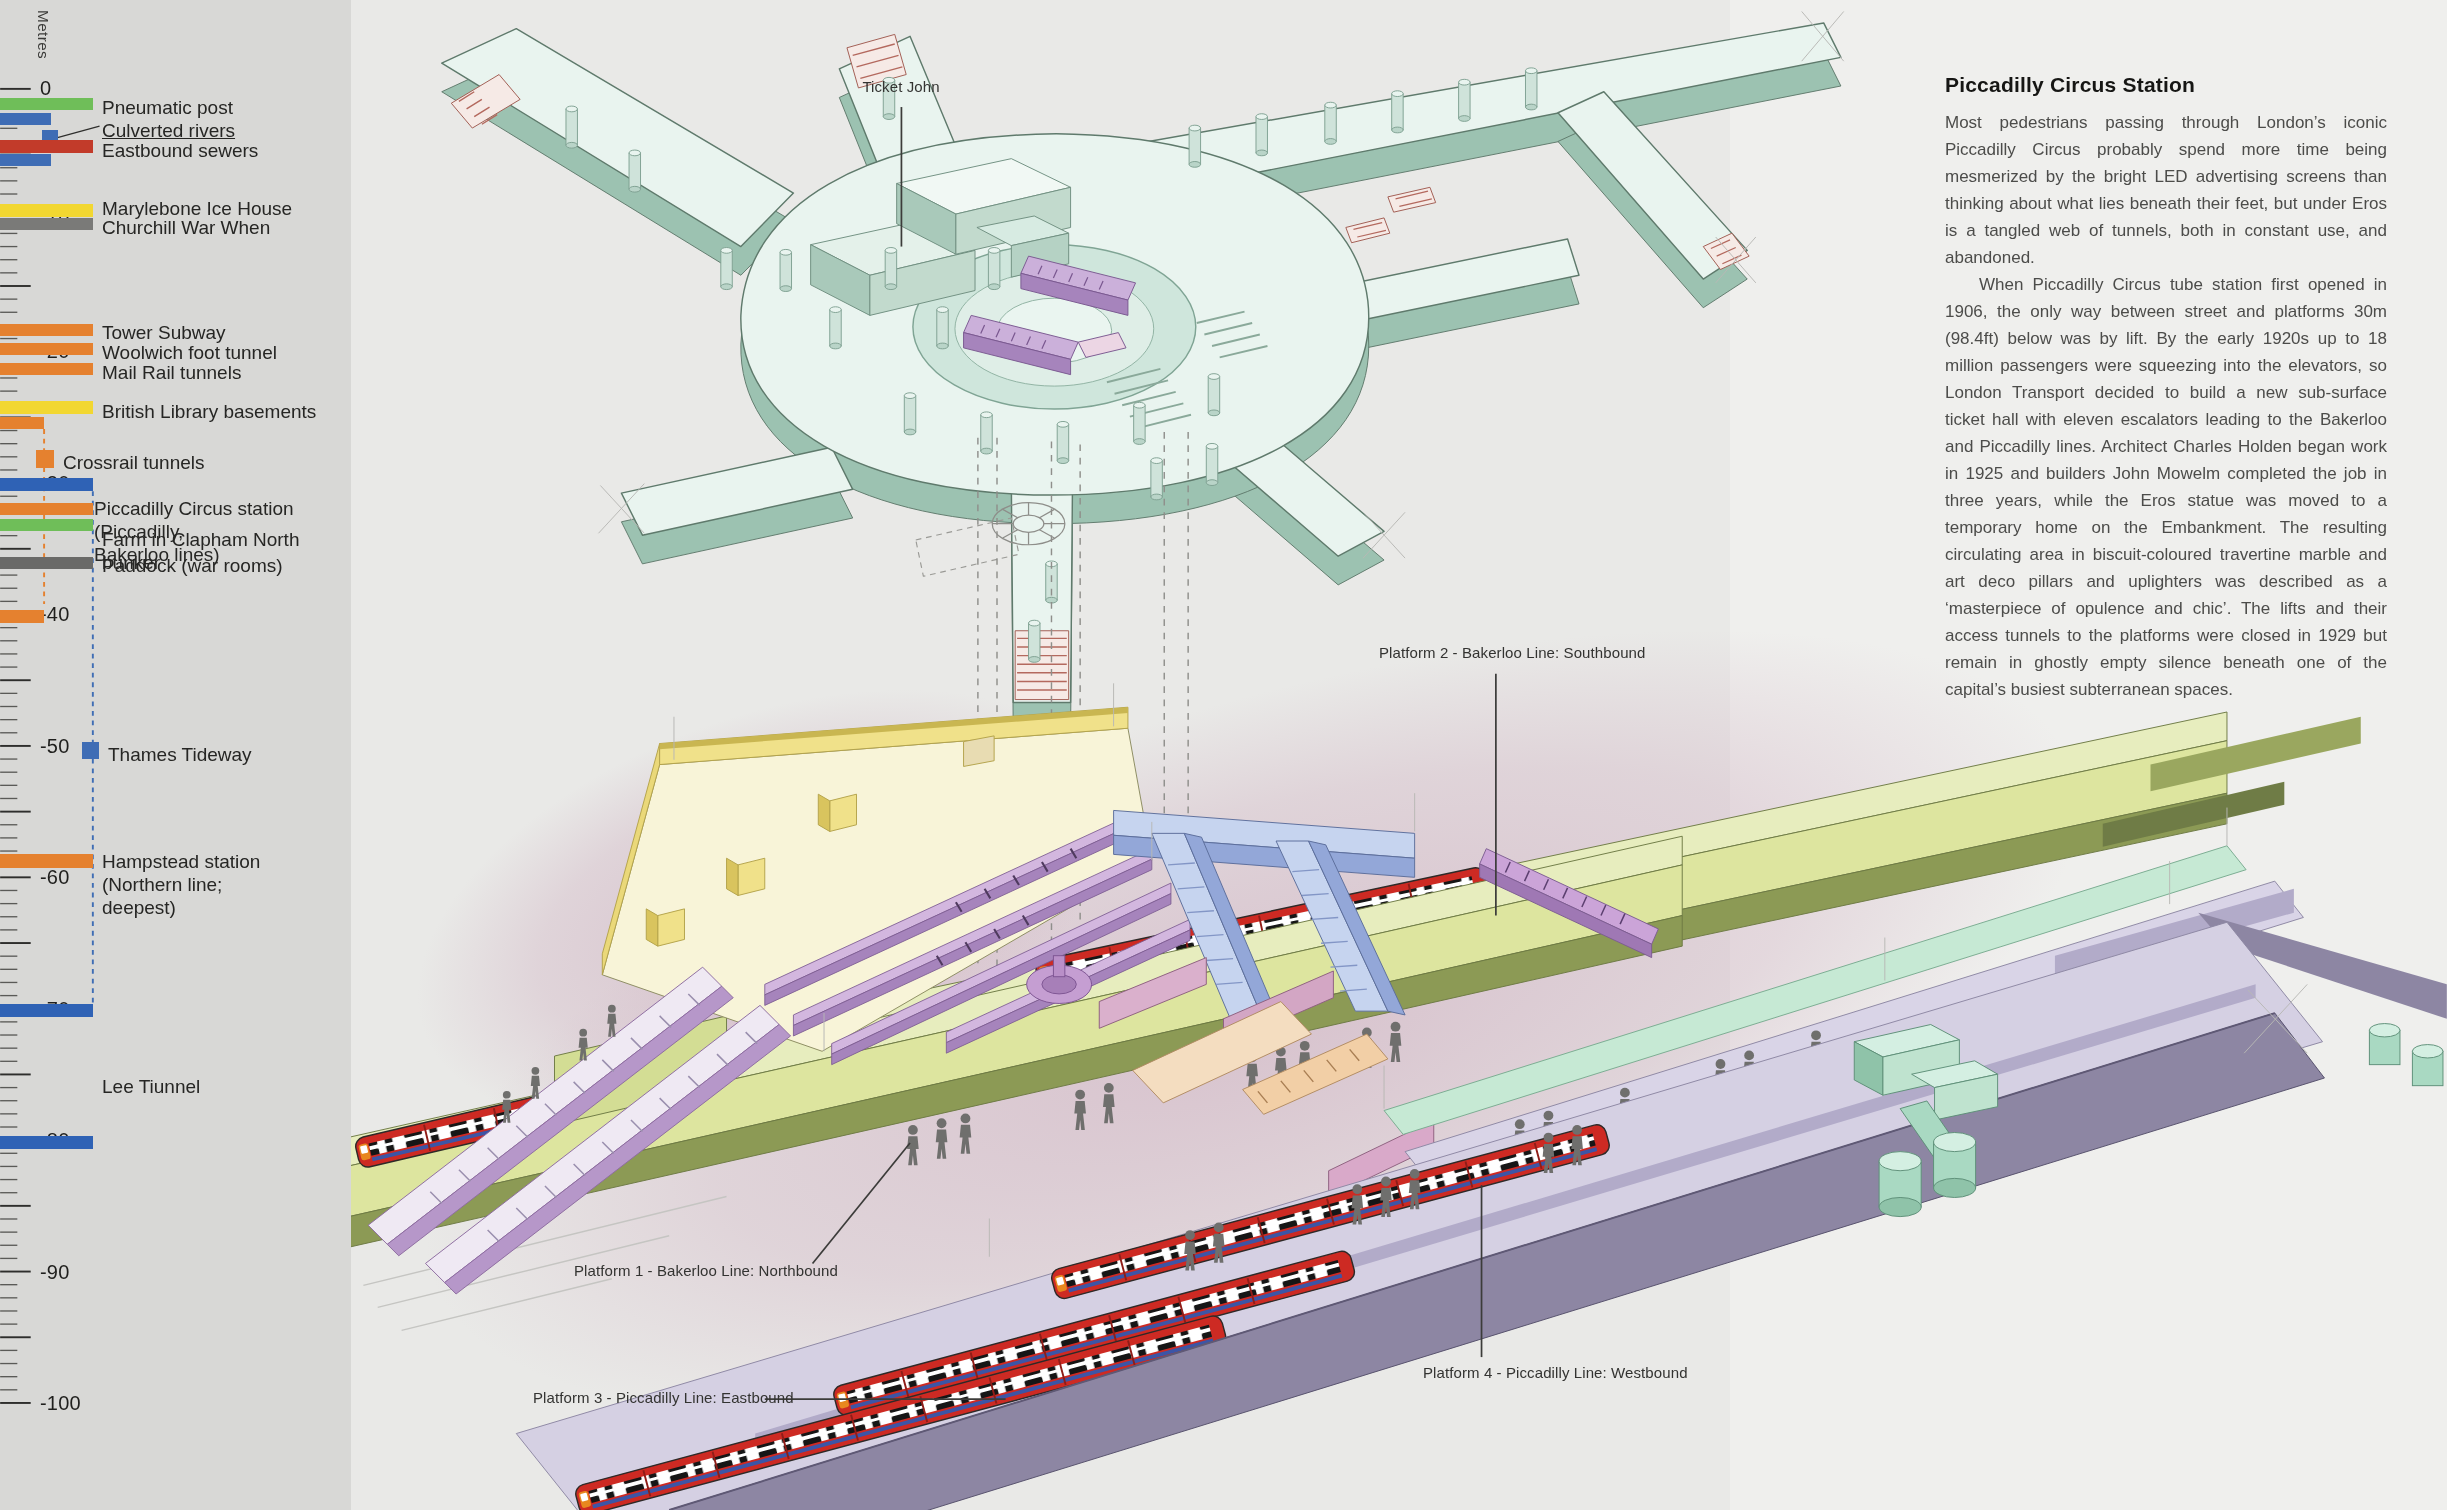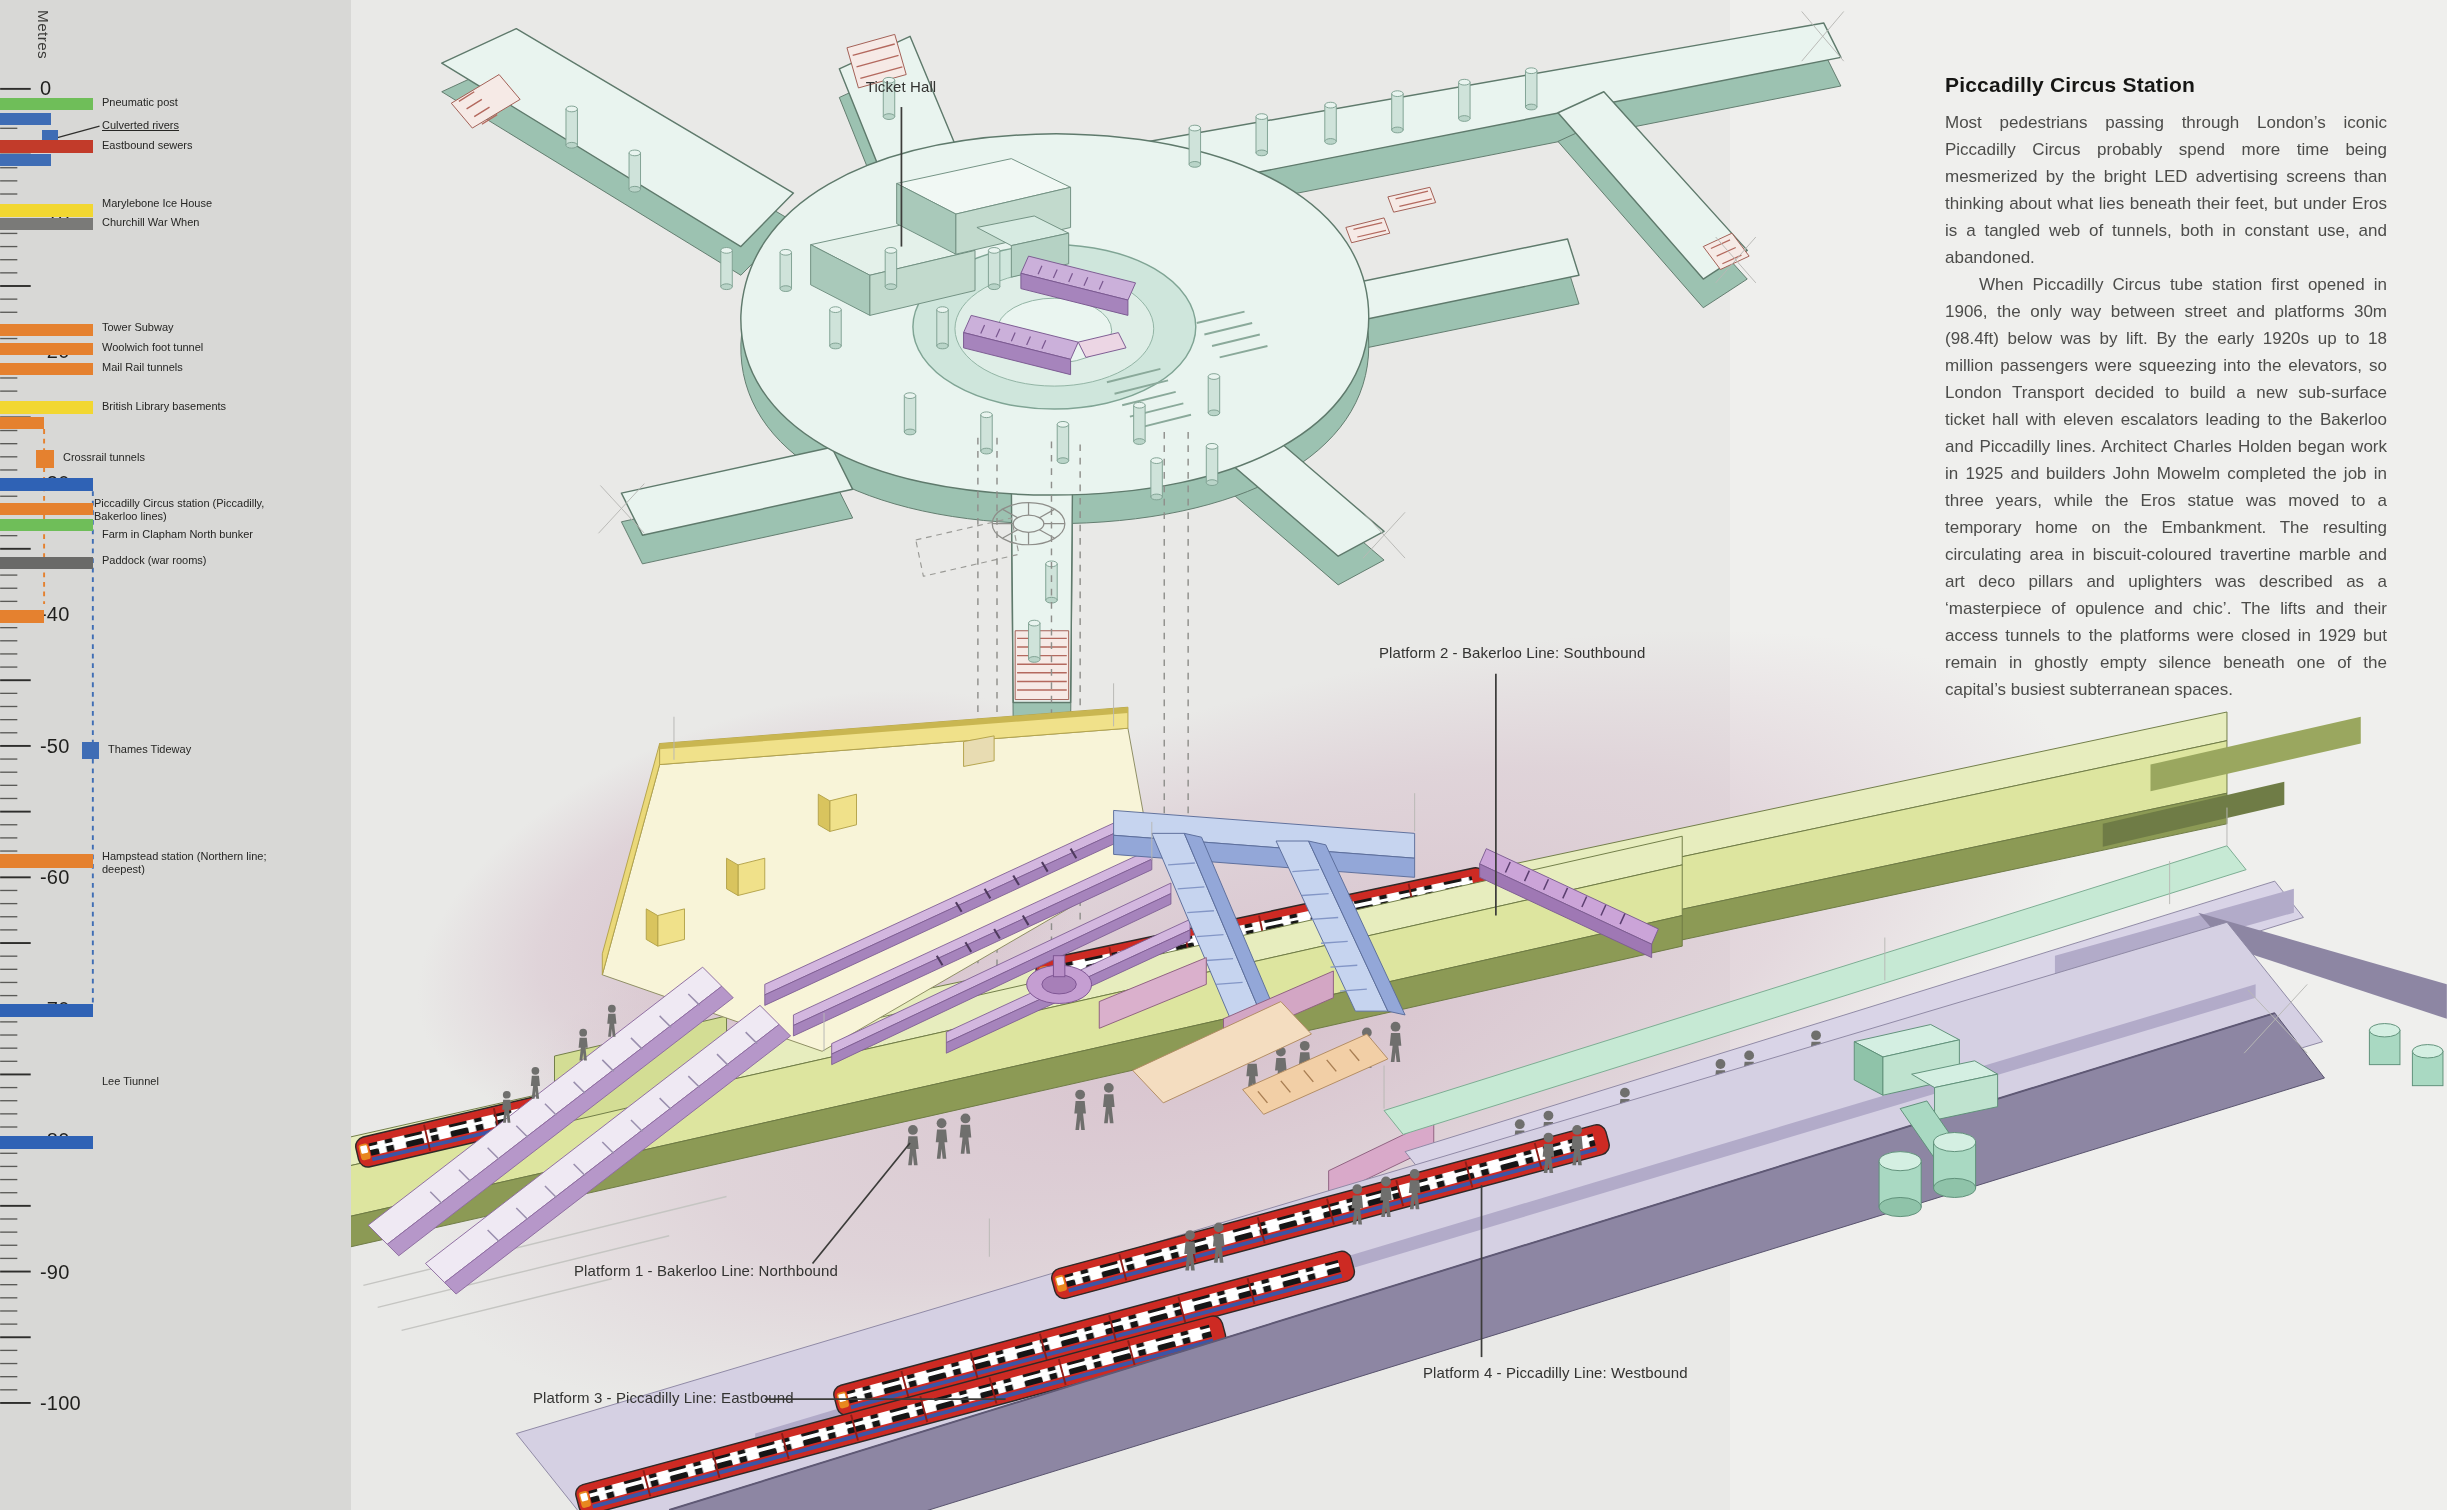--- a/index.html
+++ b/index.html
@@ -15,21 +15,21 @@
   #ruler-svg{position:absolute;left:0;top:0;}
   .metres-label{
     position:absolute;left:52px;top:9.6px;font-size:15.3px;color:#3a3a38;
     transform:rotate(90deg);transform-origin:0 0;letter-spacing:0.4px;white-space:nowrap;
   }
   .scale-num{
     position:absolute;font-size:20px;color:#1f1f1d;line-height:1;letter-spacing:0.2px;
   }
   .scale-bar{position:absolute;}
   .scale-label{
-    position:absolute;font-size:11px;color:#262624;line-height:1.22;white-space:pre-line;max-width:239px;
+    position:absolute;font-size:19px;color:#262624;line-height:1.22;white-space:pre-line;max-width:239px;
   }
   
   .illus-label{
     position:absolute;font-size:15px;color:#333331;white-space:nowrap;letter-spacing:0.1px;
   }
   .illus-label.center{transform:translateX(-50%);}
   
   .article{
     position:absolute;left:1945px;top:73px;width:442px;
   }
@@ -555,21 +555,21 @@
       <div class="scale-bar" style="left: 0px; top: 854px; width: 93px; height: 14.3px; background: rgb(229, 129, 47);"></div>
       <div class="scale-label" style="left: 102px; top: 850px;">Hampstead station (Northern line;
 deepest)</div>
       <div class="scale-bar" style="left: 0px; top: 1004px; width: 93px; height: 13.4px; background: rgb(47, 98, 181);"></div>
       <div class="scale-bar" style="left: 0px; top: 1136px; width: 93px; height: 13.4px; background: rgb(47, 98, 181);"></div>
       <div class="scale-label" style="left: 102px; top: 1075px;">Lee Tiunnel</div>
     </div>
 </aside>
 
 <div id="illus-labels">
-    <div class="illus-label center" style="left: 901px; top: 78px;">Ticket Hall</div>
+    <div class="illus-label center" style="left: 901px; top: 78px;">Ticket John</div>
     <div class="illus-label" style="left: 1379px; top: 644px;">Platform 2 - Bakerloo Line: Southbound</div>
     <div class="illus-label" style="left: 574px; top: 1262px;">Platform 1 - Bakerloo Line: Northbound</div>
     <div class="illus-label" style="left: 1423px; top: 1364px;">Platform 4 - Piccadilly Line: Westbound</div>
     <div class="illus-label" style="left: 533px; top: 1389px;">Platform 3 - Piccadilly Line: Eastbound</div>
   </div>
 
 <article class="article">
   <h1>Piccadilly Circus Station</h1>
   <p>Most pedestrians passing through London’s iconic Piccadilly Circus probably spend more time being mesmerized by the bright LED advertising screens than thinking about what lies beneath their feet, but under Eros is a tangled web of tunnels, both in constant use, and abandoned.</p>
   <p class="indent">When Piccadilly Circus tube station first opened in 1906, the only way between street and platforms 30m (98.4ft) below was by lift. By the early 1920s up to 18 million passengers were squeezing into the elevators, so London Transport decided to build a new sub-surface ticket hall with eleven escalators leading to the Bakerloo and Piccadilly lines. Architect Charles Holden began work in 1925 and builders John Mowelm completed the job in three years, while the Eros statue was moved to a temporary home on the Embankment. The resulting circulating area in biscuit-coloured travertine marble and art deco pillars and uplighters was described as a ‘masterpiece of opulence and chic’. The lifts and their access tunnels to the platforms were closed in 1929 but remain in ghostly empty silence beneath one of the capital’s busiest subterranean spaces.</p>

